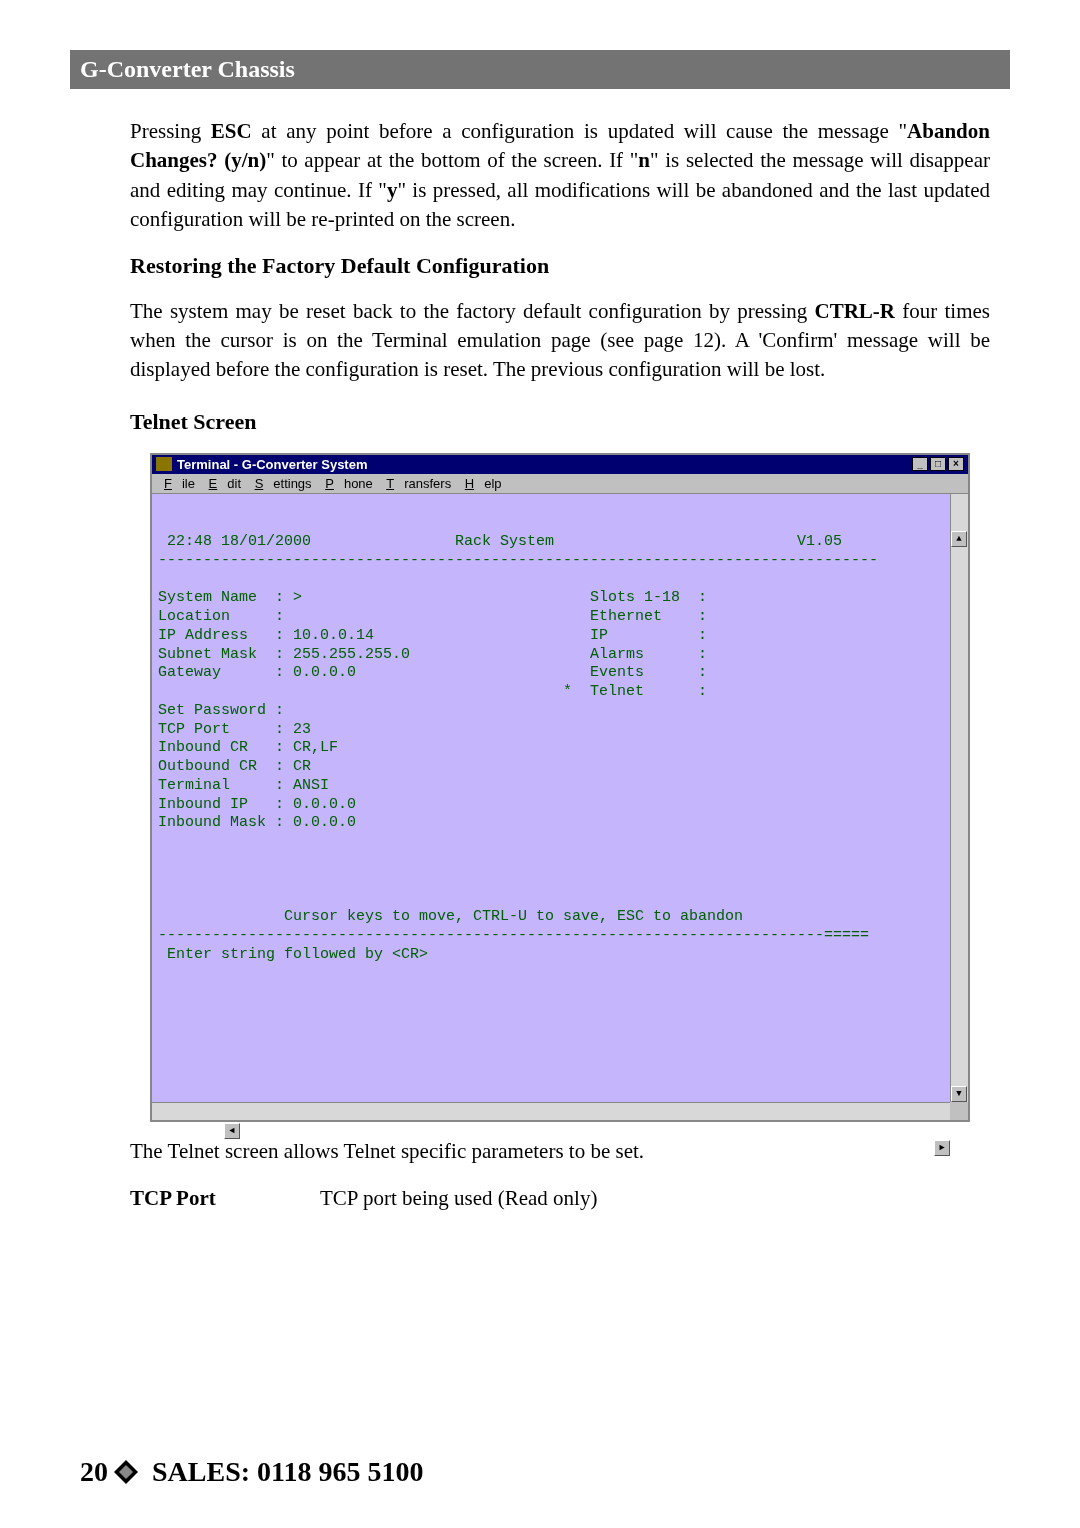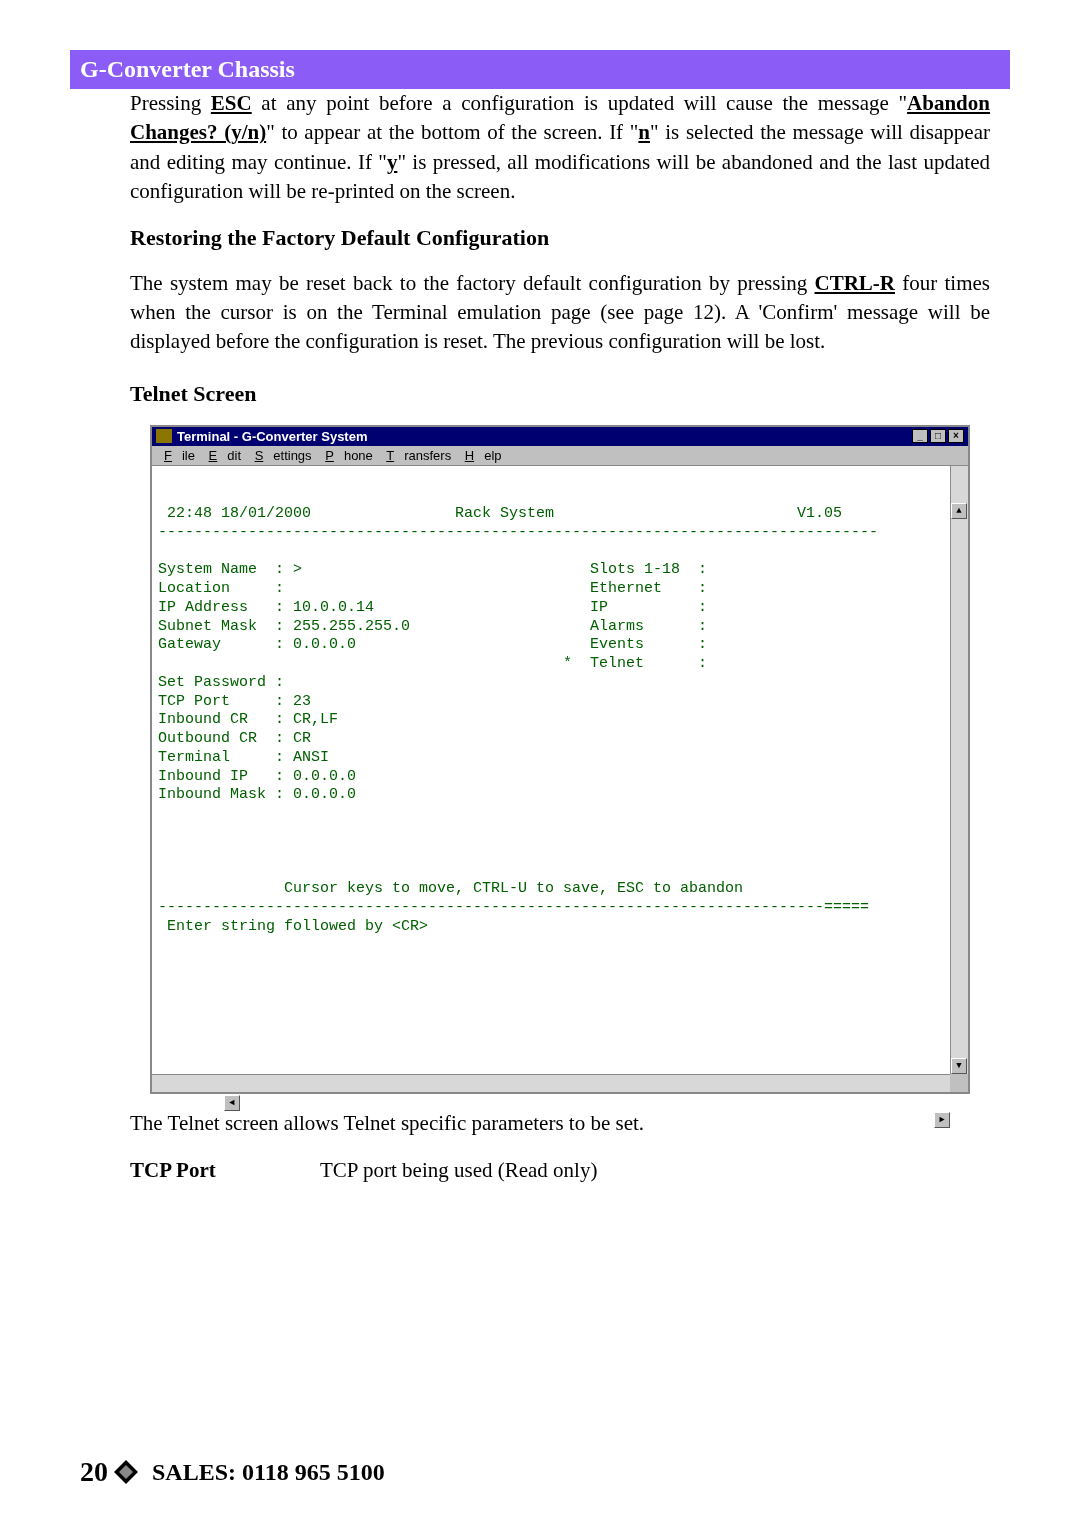--- a/index.html
+++ b/index.html
@@ -7,42 +7,43 @@
       width: 1080px;
       height: 1528px;
       background: #fff;
       font-family: "Times New Roman", serif;
       font-size: 21px;
       color: #000;
       padding: 50px 70px;
       position: relative;
     }
     .header-bar {
-      background: #8b5cf6;
+      background: #737373;
       color: #fff;
       font-weight: bold;
       font-size: 24px;
       padding: 6px 10px;
+      margin-bottom: 28px;
     }
     .section {
       margin-left: 60px;
       margin-right: 20px;
     }
     h3 {
       font-weight: bold;
       font-size: 22px;
       margin-bottom: 18px;
       margin-top: 10px;
     }
     p {
       text-align: justify;
       line-height: 1.4;
       margin-bottom: 18px;
     }
-    .bold { font-weight: bold; text-decoration: underline; }
+    .bold { font-weight: bold; }
     .terminal-window {
       margin: 15px auto;
       width: 820px;
       border: 2px solid #888;
       background: #c8c8c8;
       font-family: "Courier New", monospace;
       font-size: 15px;
     }
     .titlebar {
       background: #000070;
@@ -74,21 +75,21 @@
     .menubar {
       background: #c0c0c0;
       padding: 2px 12px;
       font-family: Arial, sans-serif;
       font-size: 13px;
       border-bottom: 1px solid #888;
     }
     .menubar span { margin-right: 10px; }
     .underline { text-decoration: underline; }
     .terminal-body {
-      background: #ffffff;
+      background: #c4b5fd;
       color: #006000;
       padding: 2px 6px 6px 6px;
       white-space: pre;
       line-height: 1.25;
       position: relative;
       min-height: 420px;
     }
     .scrollbar-v {
       position: absolute;
       right: 0; top: 0; bottom: 0;
@@ -140,21 +141,21 @@
       align-items: center;
       gap: 4px;
     }
     .page-num { font-weight: bold; font-size: 28px; }
     .diamond {
       width: 28px; height: 28px;
       position: relative;
       display: inline-block;
     }
     .diamond svg { width: 28px; height: 28px; }
-    .footer-text { font-weight: bold; font-size: 24px; margin-left: 8px; }
+    .footer-text { font-weight: bold; font-size: 28px; margin-left: 8px; }
   </style>
 </head>
 <body>
 
 <div class="header-bar">
   <span>G-Converter Chassis</span>
 </div>
 
 <div class="section">
 

